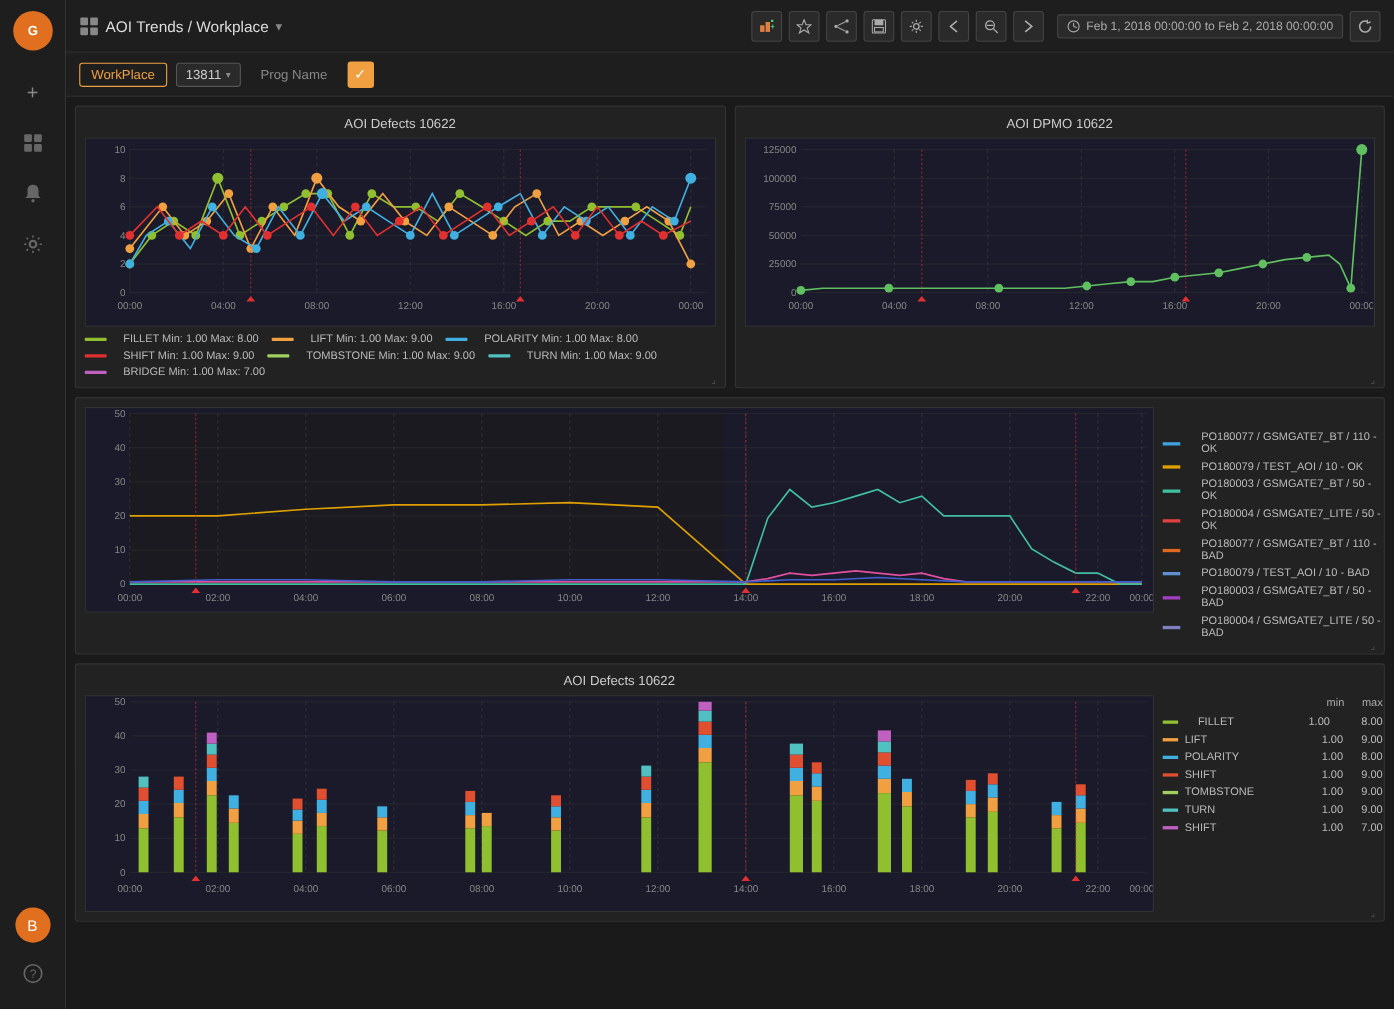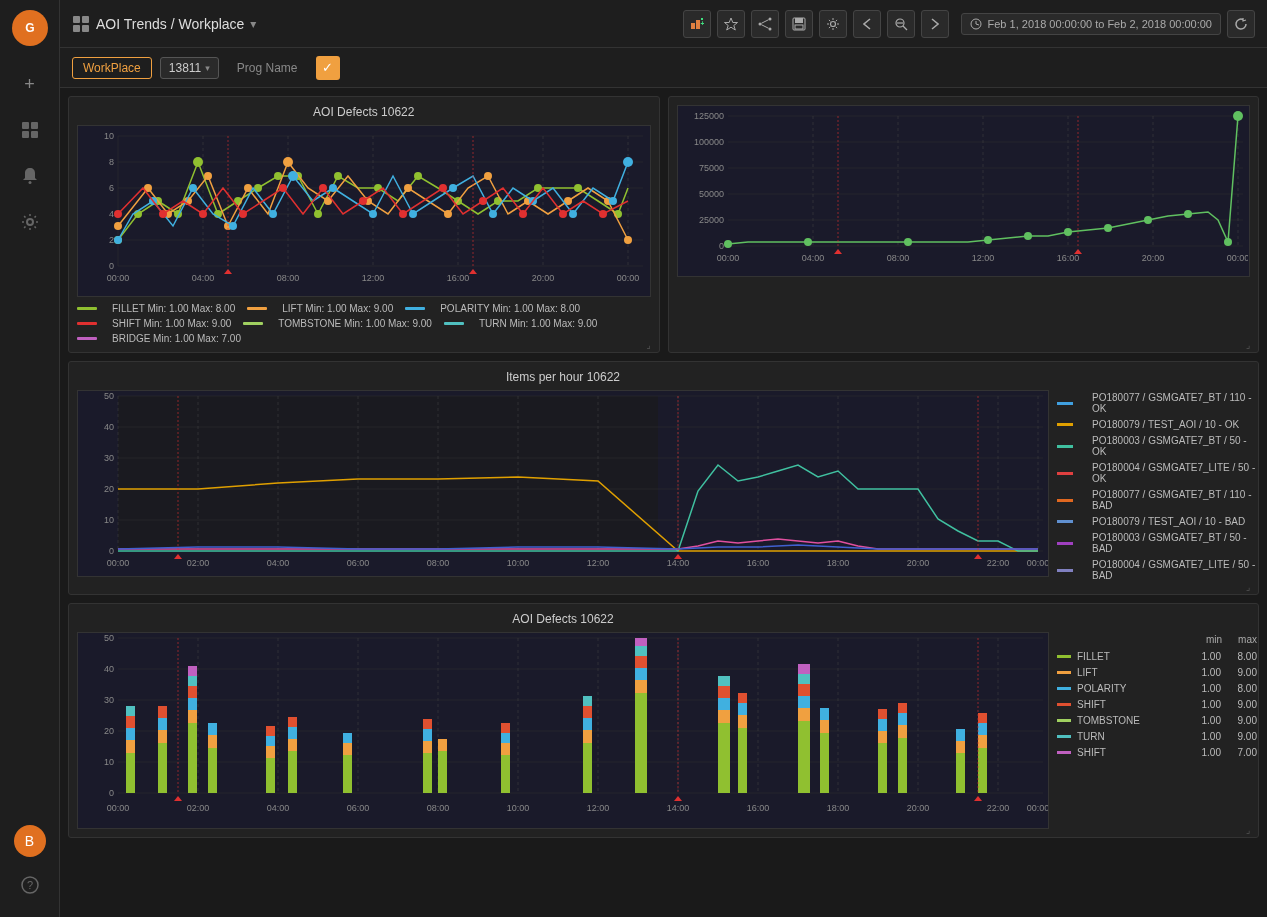--- a/index.html
+++ b/index.html
@@ -551,20 +551,21 @@
           </div>
           <div class="legend-item">
             <div class="legend-color" style="background:#c060c0;"></div>
             <span>BRIDGE  Min: 1.00  Max: 7.00</span>
           </div>
         </div>
         <div class="resize-handle">⌟</div>
       </div>
 
       <div class="chart-box chart-box-half">
+        <div class="chart-title">AOI DPMO 10622</div>
         <div class="chart-area">
           <svg width="570" height="170" viewBox="0 0 570 170">
 
             <line x1="50" y1="10" x2="565" y2="10" stroke="#333" stroke-width="0.5"></line>
             <line x1="50" y1="36" x2="565" y2="36" stroke="#333" stroke-width="0.5"></line>
             <line x1="50" y1="62" x2="565" y2="62" stroke="#333" stroke-width="0.5"></line>
             <line x1="50" y1="88" x2="565" y2="88" stroke="#333" stroke-width="0.5"></line>
             <line x1="50" y1="114" x2="565" y2="114" stroke="#333" stroke-width="0.5"></line>
             <line x1="50" y1="140" x2="565" y2="140" stroke="#333" stroke-width="0.5"></line>
 
@@ -609,21 +610,20 @@
             <polygon points="160,143 156,148 164,148" fill="#e03030"></polygon>
             <polygon points="400,143 396,148 404,148" fill="#e03030"></polygon>
           </svg>
         </div>
         <div class="resize-handle">⌟</div>
       </div>
     </div>
 
     <div class="chart-box chart-box-full" style="display:flex;gap:8px;margin-bottom:8px;">
       <div style="flex:1;">
-        <div class="chart-title">Items per hour 10622</div>
         <div class="chart-area">
           <svg width="970" height="185" viewBox="0 0 970 185">
 
             <rect x="40" y="5" width="540" height="155" fill="#1a1a0a" opacity="0.3"></rect>
 
             <line x1="40" y1="5" x2="965" y2="5" stroke="#333" stroke-width="0.5"></line>
             <line x1="40" y1="36" x2="965" y2="36" stroke="#333" stroke-width="0.5"></line>
             <line x1="40" y1="67" x2="965" y2="67" stroke="#333" stroke-width="0.5"></line>
             <line x1="40" y1="98" x2="965" y2="98" stroke="#333" stroke-width="0.5"></line>
             <line x1="40" y1="129" x2="965" y2="129" stroke="#333" stroke-width="0.5"></line>
@@ -910,21 +910,21 @@
             <polygon points="900,163 896,168 904,168" fill="#e03030"></polygon>
           </svg>
         </div>
       </div>
 
       <div style="width:200px;padding-top:22px;font-size:10px;color:#bbb;flex-shrink:0;">
         <div style="display:flex;justify-content:flex-end;gap:16px;margin-bottom:6px;color:#aaa;">
           <span>min</span>
           <span>max</span>
         </div>
-        <div style="display:flex;align-items:center;gap:6px;margin-bottom:5px;">
+        <div style="display:flex;align-items:center;gap:18px;margin-bottom:5px;">
           <div style="width:14px;height:3px;background:#90c030;"></div>
           <span style="flex:1;">FILLET</span>
           <span style="width:30px;text-align:right;">1.00</span>
           <span style="width:30px;text-align:right;">8.00</span>
         </div>
         <div style="display:flex;align-items:center;gap:6px;margin-bottom:5px;">
           <div style="width:14px;height:3px;background:#f0a040;"></div>
           <span style="flex:1;">LIFT</span>
           <span style="width:30px;text-align:right;">1.00</span>
           <span style="width:30px;text-align:right;">9.00</span>

